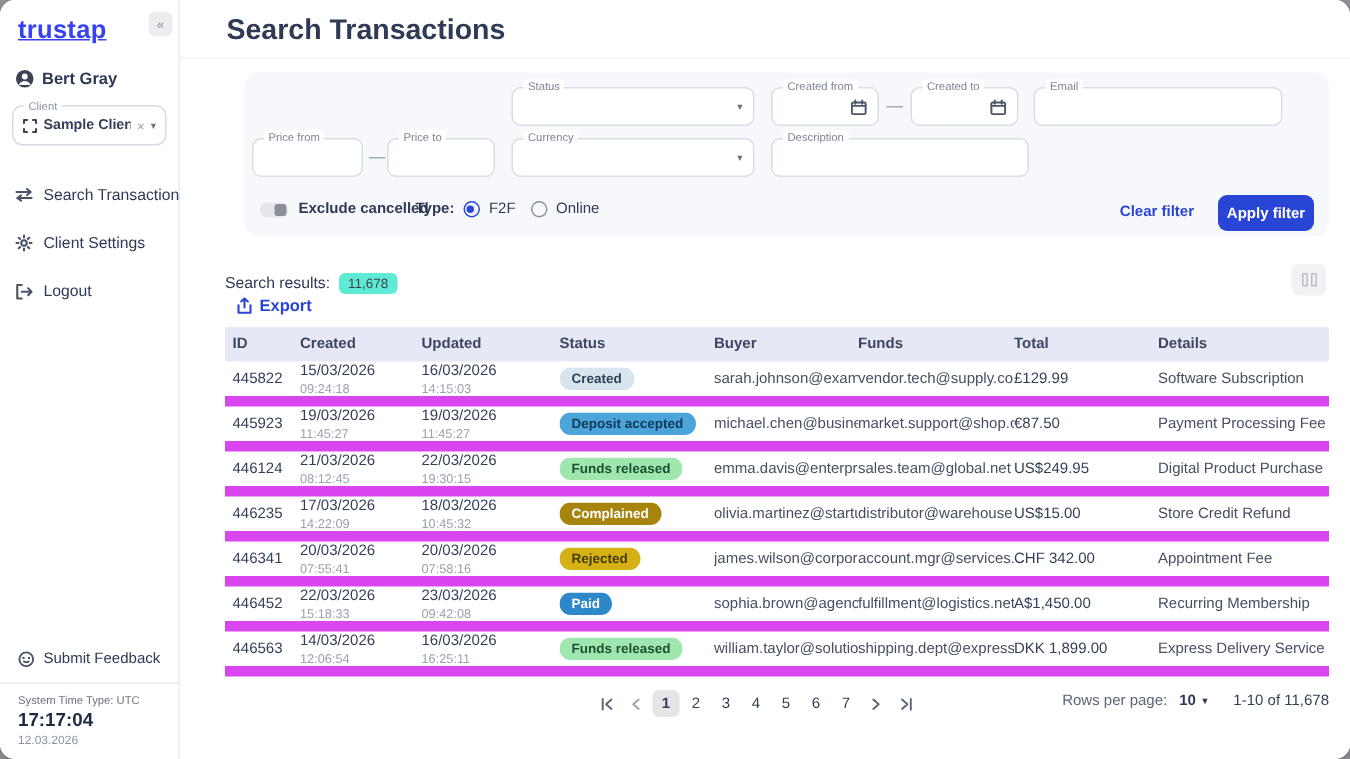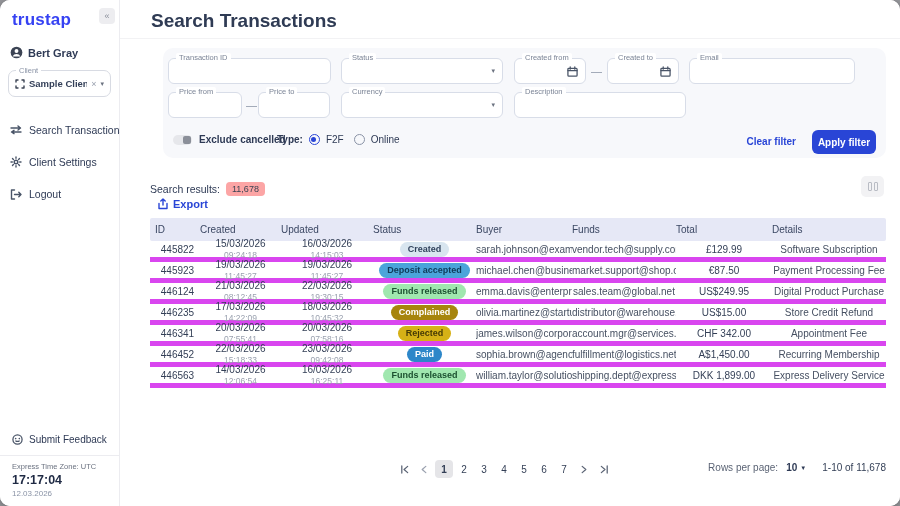--- a/index.html
+++ b/index.html
@@ -15,21 +15,21 @@
     box-shadow:0 2px 10px rgba(0,0,0,.35);
     color:#2f3b54;
   }
   
   .sidebar {
     position:absolute; left:0; top:0; bottom:0; width:120px;
     background:#fff; border-right:1px solid #ececf0;
     display:flex; flex-direction:column;
   }
   .logo-row { position:relative; padding:10px 10px 0 12px; }
-  .logo { font-size:17px; font-weight:700; color:#3642f3; letter-spacing:.2px; }
+  .logo { font-size:17px; font-weight:700; color:#3642f3; letter-spacing:.2px;text-decoration:underline; }
   .collapse-btn {
     position:absolute; right:4px; top:8px; width:16px; height:16px;
     background:#ededf0; border:none; border-radius:4px; color:#8a8f9a;
     font-size:9px; line-height:14px; cursor:pointer;
   }
   .user-row { display:flex; align-items:center; gap:5px; padding:16px 10px 0 10px; }
   .user-name { font-size:11px; font-weight:600; color:#2e3a55; }
   .client-box {
     position:relative; margin:11px 8px 0 8px; height:27px;
     border:1px solid #d8dbe3; border-radius:7px; background:#fff;
@@ -99,41 +99,41 @@
   }
   .apply-filter {
     position:absolute; right:10px; top:82px; width:64px; height:24px;
     background:#2945d6; color:#fff; font-size:10px; font-weight:700;
     border:none; border-radius:6px; cursor:pointer;
     font-family:"Liberation Sans", sans-serif;
   }
   
   .results-row { position:absolute; left:30px; top:182px; display:flex; align-items:center; gap:6px; }
   .results-label { font-size:10.5px; color:#2e3a55; }
-  .results-count { font-size:9px; color:#3c4454; background:#fca5a5; border-radius:4px; padding:2px 6px; }
+  .results-count { font-size:9px; color:#3c4454; background:#5eead4; border-radius:4px; padding:2px 6px; }
   .columns-btn {
     position:absolute; right:16px; top:176px; width:23px; height:21px;
     background:#f2f2f4; border:none; border-radius:5px; cursor:pointer;
     display:flex; align-items:center; justify-content:center; gap:2px;
   }
   .columns-btn i { display:block; width:4px; height:9px; border:1px solid #b9bcc4; border-radius:1px; }
   .export-btn {
     position:absolute; left:38px; top:198px; display:flex; align-items:center; gap:5px;
     background:none; border:none; cursor:pointer; color:#2945d6;
     font-size:11px; font-weight:700; font-family:"Liberation Sans", sans-serif;
   }
   
   .table { position:absolute; left:30px; top:218px; width:736px; }
   .tr {
     display:grid; grid-template-columns:45px 81px 92px 103px 96px 104px 96px auto;
     align-items:center; padding-left:5px;
   }
   .thead { background:#e6e8f6; border-radius:2px; height:23px; }
-  .thead .th { font-size:10px; font-weight:400; color:#3b4763; }
-  .tbody .tr { height:21px; border-bottom:5px solid #d946ef;text-align:center; }
+  .thead .th { font-size:10px; font-weight:700; color:#3b4763; }
+  .tbody .tr { height:30px; border-bottom:7px solid #d946ef; }
   .td { font-size:10px; color:#333f56; overflow:hidden; white-space:nowrap; }
   .td.email, .td.details { color:#465062; }
   .dt-date { font-size:10px; color:#333f56; }
   .dt-time { font-size:8.5px; color:#9aa1af; margin-top:1px; }
   .pill {
     display:inline-block; font-size:9px; font-weight:600;
     padding:3px 8px; border-radius:9px; line-height:1;
   }
   
   .pagination {
@@ -227,36 +227,32 @@
         <svg width="11" height="11" viewBox="0 0 12 12" class="ic">
             <circle cx="6" cy="6" r="5"></circle>
             <path d="M4 5 h.01 M8 5 h.01" stroke-width="1.8"></path>
             <path d="M4.2 7.6 C4.8 8.3 7.2 8.3 7.8 7.6"></path>
           </svg>
       </span>
       <span>Submit Feedback</span>
     </div>
 
     <div class="tz-block">
-      <div class="tz-label">Express Time Zone: UTC</div>
+      <div class="tz-label">System Time Type: UTC</div>
       <div class="tz-time">17:17:04</div>
       <div class="tz-date">12.03.2026</div>
     </div>
   </aside>
 
   <main class="main">
     <h1 class="page-title">Search Transactions</h1>
     <div class="title-divider"></div>
 
     <section class="filter-panel">
 
-      <div class="field" style="left:5px; top:10px; width:163px;">
-        <span class="field-label">Transaction ID</span>
-        <input style="">
-      </div>
       <div class="field" style="left:178px; top:10px; width:162px;">
         <span class="field-label">Status</span>
         <span class="caret">▾</span>
       </div>
       <div class="field" style="left:351px; top:10px; width:72px;">
         <span class="field-label">Created from</span>
         <span class="cal">
           <svg width="11" height="11" viewBox="0 0 12 12" class="ic">
               <rect x="1" y="2.5" width="10" height="8.5" rx="1"></rect>
               <path d="M3.5 1 V3.5 M8.5 1 V3.5 M1 5 H11"></path>

